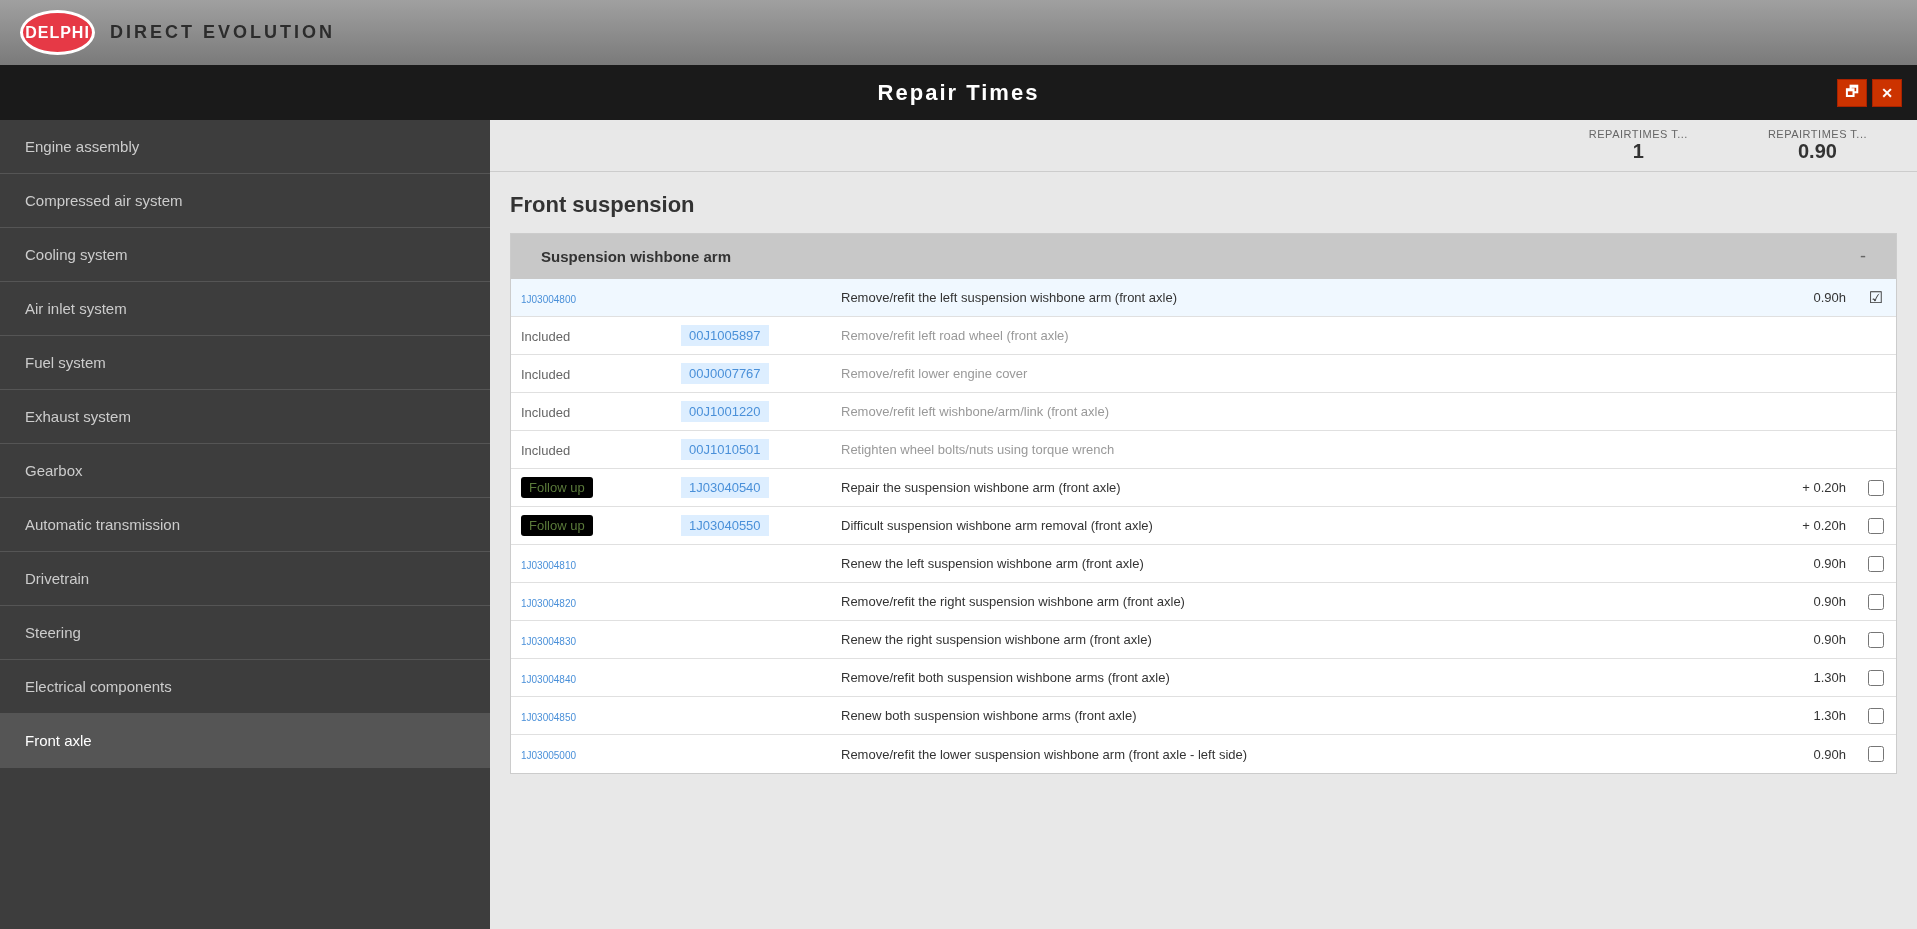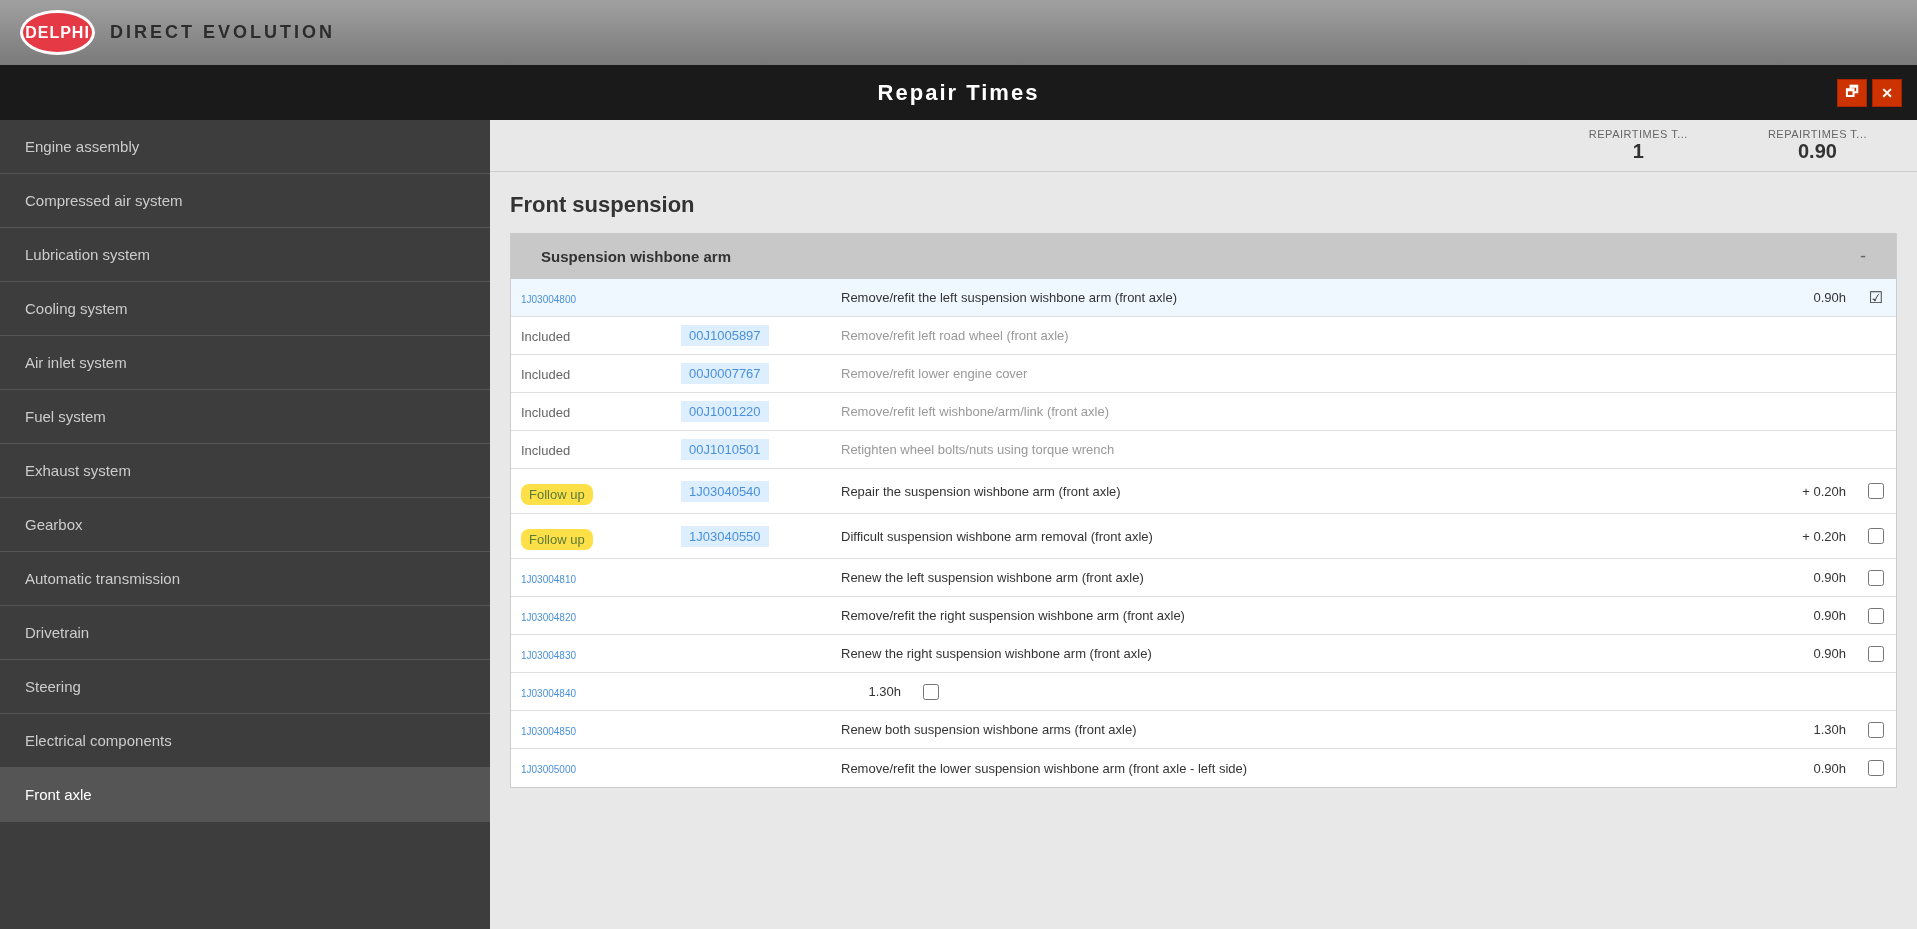--- a/index.html
+++ b/index.html
@@ -217,25 +217,24 @@
       text-decoration: none;
       cursor: pointer;
     }
     .cell-code-included {
       color: #666;
       font-size: 13px;
     }
     .cell-code-followup {
       color: #5a7a3a;
       font-size: 13px;
-      background: #fde047;
+      background: #000000;
       padding: 3px 8px;
-      border-radius: 8px;
+      border-radius: 3px;
       display: inline-block;
-      margin-top: 7px;
     }
 
     .cell-subcode {
       width: 160px;
       padding: 8px 10px;
       flex-shrink: 0;
     }
     .cell-subcode-link {
       color: #4a90d9;
       font-size: 13px;
@@ -306,21 +305,20 @@
         <span>✕</span>
       </div>
     </div>
   </div>
 
   <div class="content-layout">
 
     <div class="sidebar" id="sidebar-container">
     <div class="sidebar-item">Engine assembly</div>
         <div class="sidebar-item">Compressed air system</div>
-        <div class="sidebar-item">Lubrication system</div>
         <div class="sidebar-item">Cooling system</div>
         <div class="sidebar-item">Air inlet system</div>
         <div class="sidebar-item">Fuel system</div>
         <div class="sidebar-item">Exhaust system</div>
         <div class="sidebar-item">Gearbox</div>
         <div class="sidebar-item">Automatic transmission</div>
         <div class="sidebar-item">Drivetrain</div>
         <div class="sidebar-item">Steering</div>
         <div class="sidebar-item">Electrical components</div>
         <div class="sidebar-item active">Front axle</div>
@@ -424,20 +422,21 @@
     <div class="cell-subcode"></div>
     <div class="cell-description">Renew the right suspension wishbone arm (front axle)</div>
     <div class="cell-time">0.90h</div>
     <div class="cell-checkbox">
                   <input type="checkbox" style="">
                 </div>
   </div>
               <div class="table-row">
     <div class="cell-code"><a class="cell-code-link">1J03004840</a></div>
     <div class="cell-subcode"></div>
+    <div class="cell-description">Remove/refit both suspension wishbone arms (front axle)</div>
     <div class="cell-time">1.30h</div>
     <div class="cell-checkbox">
                   <input type="checkbox" style="">
                 </div>
   </div>
               <div class="table-row">
     <div class="cell-code"><a class="cell-code-link">1J03004850</a></div>
     <div class="cell-subcode"></div>
     <div class="cell-description">Renew both suspension wishbone arms (front axle)</div>
     <div class="cell-time">1.30h</div>

